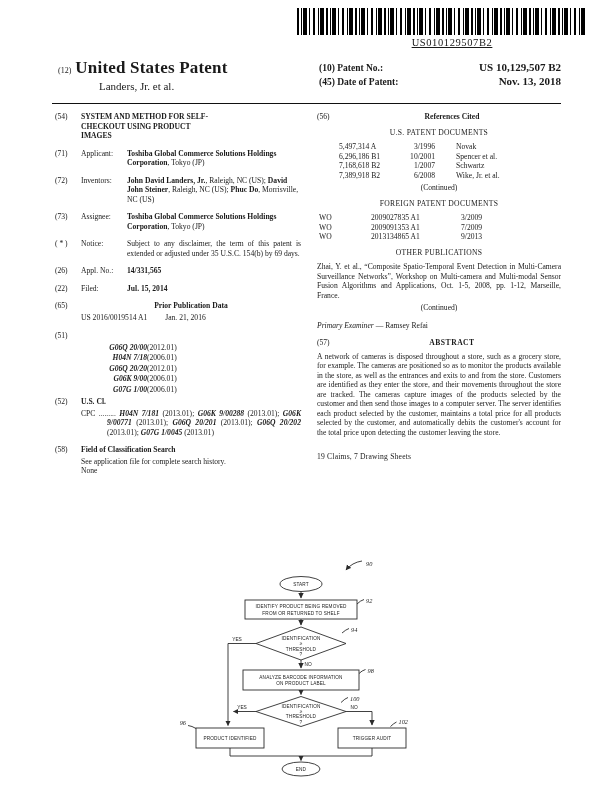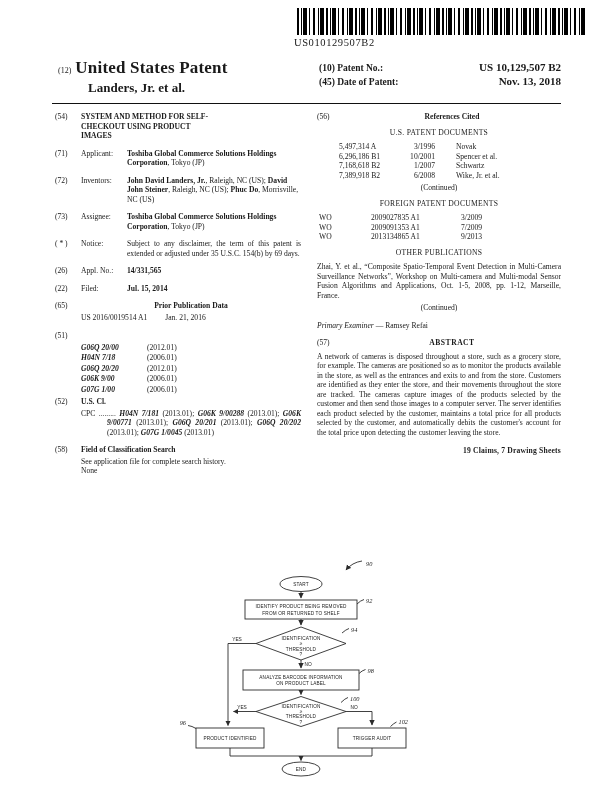--- a/index.html
+++ b/index.html
@@ -6,60 +6,60 @@
   .page{
     width:613px;height:785px;background:#ffffff;position:relative;
     font-family:"Liberation Serif",serif;color:#1a1a1a;overflow:hidden;
     box-shadow:0 0 4px rgba(0,0,0,.4);
   }
   .barcode{position:absolute;left:297px;top:8px;width:288px;height:27px;
     background:repeating-linear-gradient(90deg,
       #000 0 2px,#fff 2px 4px,#000 4px 5px,#fff 5px 6px,#000 6px 10px,
       #fff 10px 12px,#000 12px 13px,#fff 13px 16px,#000 16px 18px,#fff 18px 21px,
       #000 21px 22px,#fff 22px 23px,#000 23px 27px,#fff 27px 29px);}
-  .barcode-text{position:absolute;left:294px;top:37px;width:288px;text-align:left;
-    font-size:10.5px;letter-spacing:.6px;}
+  .barcode-text{position:absolute;left:308px;top:37px;width:288px;text-align:center;
+    font-size:10.5px;letter-spacing:.6px;text-decoration:underline;}
   .header{position:absolute;top:58px;left:58px;right:52px;display:flex;justify-content:space-between;}
   .h-tag{font-size:8px;}
   .h-title{font-size:17px;font-weight:700;letter-spacing:.2px;}
-  .h-inventor{font-size:13px;font-weight:700;margin:2px 0 0 30px;}
+  .h-inventor{font-size:11px;font-weight:400;margin:2px 0 0 41px;}
   .h-right{width:242px;padding-top:3px;}
   .h-row{display:flex;justify-content:space-between;align-items:baseline;margin-bottom:2px;}
   .h-row .k{font-size:9.5px;font-weight:700;}
   .h-no{font-size:11px;font-weight:700;}
   .h-date{font-size:11px;font-weight:700;}
   .rule{position:absolute;top:103px;left:52px;right:52px;border-top:1.4px solid #111;}
   .cols{position:absolute;top:112px;left:55px;width:506px;display:flex;gap:16px;
     font-size:7.6px;line-height:9.5px;}
   .col-l{width:246px;}
   .col-r{width:244px;}
   .bold{font-weight:700;}
   .center{text-align:center;} .just{text-align:justify;}
   .f{display:flex;margin-bottom:8px;}
   .nomb{margin-bottom:2px;}
   .tag{width:26px;flex-shrink:0;}
   .lbl{width:46px;flex-shrink:0;}
   .cnt{flex:1;}
   .w130{width:132px;font-weight:700;}
   .pubrow{margin-left:26px;display:flex;gap:18px;margin-bottom:9px;}
   .iclrow{display:flex;margin-left:26px;margin-bottom:1px;}
-  .icl-code{width:66px;font-weight:700;font-style:italic;}
+  .icl-code{width:66px;font-weight:700;font-style:italic;text-align:right;}
   .cpc{margin-left:26px;padding-left:26px;text-indent:-26px;text-align:justify;margin-bottom:8px;}
   .subline{margin-left:26px;}
   .sechead{text-align:center;margin:6px 0 5px;letter-spacing:.3px;}
   .pat-row{display:flex;padding-left:22px;}
   .pat-num{width:64px;}
   .pat-date{width:32px;text-align:right;margin-right:21px;}
   .pat-name{flex:1;}
   .for-row{display:flex;padding-left:2px;}
   .for-cc{width:52px;}
   .for-num{width:90px;}
   .continued{text-align:center;margin:3px 0 5px;}
   .exam{margin:8px 0 3px;}
-  .claims{text-align:right;font-weight:700;margin-top:9px;letter-spacing:.2px;}
+  .claims{text-align:left;font-weight:400;margin-top:15px;letter-spacing:.2px;}
   .abs-head{margin:8px 0 4px;}
   .flowchart{position:absolute;left:0;bottom:0;width:613px;height:230px;}
   .fc-shape{fill:#fff;stroke:#2b2b2b;stroke-width:.9;}
   .fc-line{fill:none;stroke:#2b2b2b;stroke-width:.9;}
   .fc-text{font-family:"Liberation Sans",sans-serif;font-size:4.7px;fill:#222;
     text-anchor:middle;letter-spacing:.15px;}
   .fc-branch{font-family:"Liberation Sans",sans-serif;font-size:4.8px;fill:#222;}
   .fc-ref{font-family:"Liberation Serif",serif;font-style:italic;font-size:6.3px;fill:#222;}
 </style>
 </head>

